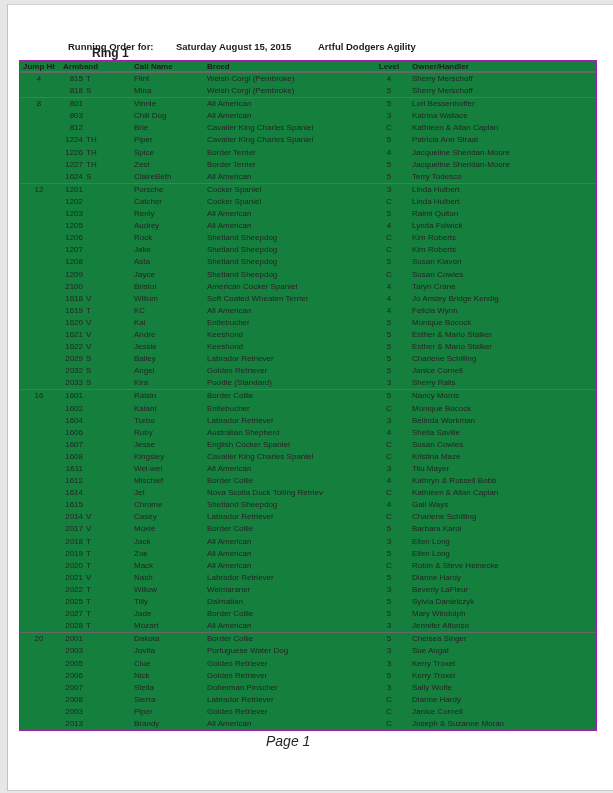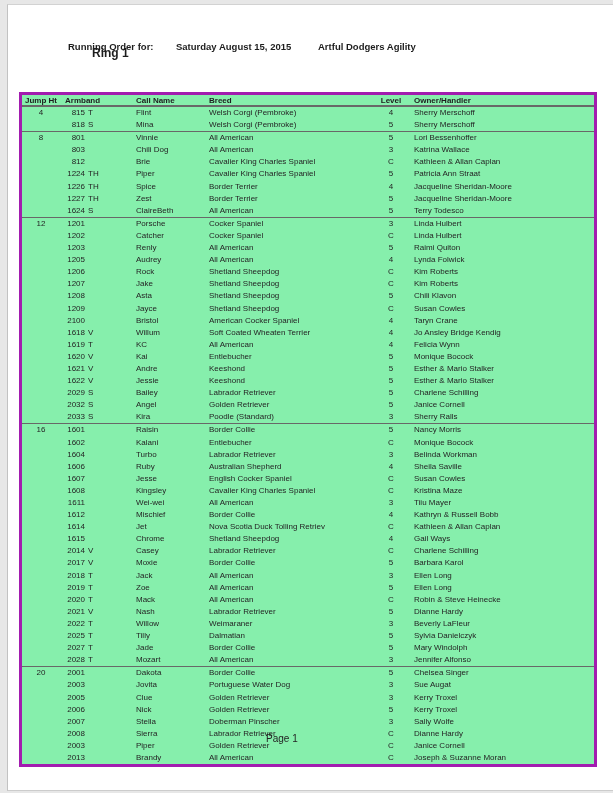--- a/index.html
+++ b/index.html
@@ -21,21 +21,21 @@
   .t-label{left:68px;}
   .t-date{left:176px;}
   .t-club{left:318px;}
   .sub-line{position:absolute;top:46px;left:0;width:613px;height:14px;}
   .sub-line span{position:absolute;top:0;font-size:12px;font-weight:bold;color:#1d1d1d;white-space:pre;}
   .s-ring{left:92px;}
   .s-event{left:205px;}
   
   .rtable{
     position:absolute;left:19px;top:60px;width:578px;
-    border:3px solid #a21caf;box-sizing:border-box;background:#86efac;margin-top:32px;
+    border:1px solid #a21caf;box-sizing:border-box;background:#15803d;
   }
   .thead{position:relative;height:10px;border-bottom:2px solid #686868;}
   .thead span{
     position:absolute;top:1px;font-size:8px;font-weight:bold;color:#1d1d1d;
     line-height:9px;white-space:nowrap;
   }
   .h0{left:3px;}
   .h1{left:43px;}
   .h2{left:114px;}
   .h3{left:187px;}
@@ -49,21 +49,21 @@
     line-height:12.1px;white-space:nowrap;
   }
   .c-jh{left:0;width:38px;text-align:center;}
   .c-arm{left:38px;width:25px;text-align:right;}
   .c-suf{left:66px;width:24px;}
   .c-call{left:114px;}
   .c-breed{left:187px;}
   .c-level{left:354px;width:30px;text-align:center;}
   .c-own{left:392px;}
   
-  .footer{position:absolute;left:266px;top:733px;font-size:10px;color:#242424;}
+  .footer{position:absolute;left:266px;top:733px;font-size:14px;color:#242424;font-style:italic;}
 </style>
 </head>
 <body>
 
 <div class="page"></div>
 
 <div class="title-line">
   <span class="t-label">Running Order for:</span>
   <span class="t-date">Saturday August 15, 2015</span>
   <span class="t-club">Artful Dodgers Agility</span>
@@ -223,21 +223,21 @@
           <span class="cell c-level">C</span>
           <span class="cell c-own">Kim Roberts</span>
         </div>
         <div class="row">
           <span class="cell c-jh"></span>
           <span class="cell c-arm">1208</span>
           <span class="cell c-suf"></span>
           <span class="cell c-call">Asta</span>
           <span class="cell c-breed">Shetland Sheepdog</span>
           <span class="cell c-level">5</span>
-          <span class="cell c-own">Chili Klavon</span>
+          <span class="cell c-own">Susan Klavon</span>
         </div>
         <div class="row">
           <span class="cell c-jh"></span>
           <span class="cell c-arm">1209</span>
           <span class="cell c-suf"></span>
           <span class="cell c-call">Jayce</span>
           <span class="cell c-breed">Shetland Sheepdog</span>
           <span class="cell c-level">C</span>
           <span class="cell c-own">Susan Cowles</span>
         </div>

